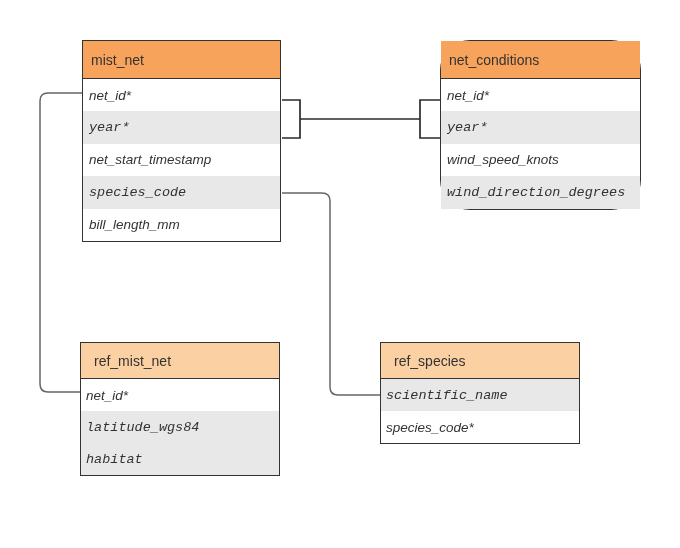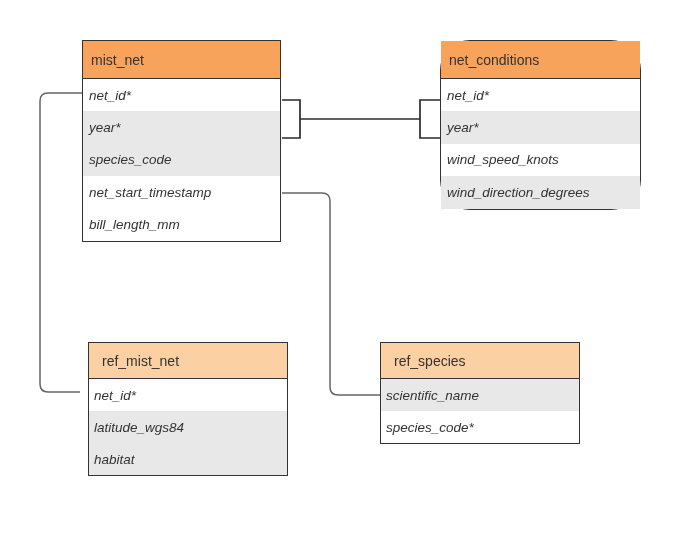--- a/index.html
+++ b/index.html
@@ -74,53 +74,54 @@
   .top .erow {
     height: 32.4px;
     padding-left: 6px;
   }
   .bottom .erow {
     height: 32px;
     padding-left: 5px;
   }
   .erow.alt {
     background: var(--row-alt, #e8e8e8);
+    font-family: Liberation Mono, monospace;
   }
 </style>
 </head>
 <body>
 
 <div class="canvas">
 
   <svg class="connectors" viewBox="0 0 680 548" xmlns="http://www.w3.org/2000/svg">
     <path class="conn conn-gray" d="M 82 93 H 48 Q 40 93 40 101 V 384 Q 40 392 48 392 H 80"></path>
     <path class="conn conn-dark" d="M 282 100 H 300 V 138 H 282"></path>
     <path class="conn conn-dark" d="M 300 119 H 420"></path>
     <path class="conn conn-dark" d="M 440 100 H 420 V 138 H 440"></path>
     <path class="conn conn-gray" d="M 282 193 H 322 Q 330 193 330 201 V 387 Q 330 395 338 395 H 380"></path>
   </svg>
 
   <div class="etable top" style="left:82px; top:40px; width:199px;">
     <div class="ehdr">mist_net</div>
     <div class="erow">net_id*</div>
     <div class="erow alt">year*</div>
+    <div class="erow">net_start_timestamp</div>
     <div class="erow alt">species_code</div>
-    <div class="erow">net_start_timestamp</div>
     <div class="erow">bill_length_mm</div>
   </div>
 
   <div class="etable top" style="left:440px; top:40px; width:201px;border-radius:30px;">
     <div class="ehdr">net_conditions</div>
     <div class="erow">net_id*</div>
     <div class="erow alt">year*</div>
     <div class="erow">wind_speed_knots</div>
     <div class="erow alt">wind_direction_degrees</div>
   </div>
 
-  <div class="etable bottom" style="left:88px; top:342px; width:200px;">
+  <div class="etable bottom" style="left:80px; top:342px; width:200px;">
     <div class="ehdr">ref_mist_net</div>
     <div class="erow">net_id*</div>
     <div class="erow alt">latitude_wgs84</div>
     <div class="erow alt">habitat</div>
   </div>
 
   <div class="etable bottom" style="left:380px; top:342px; width:200px;">
     <div class="ehdr">ref_species</div>
     <div class="erow alt">scientific_name</div>
     <div class="erow">species_code*</div>

